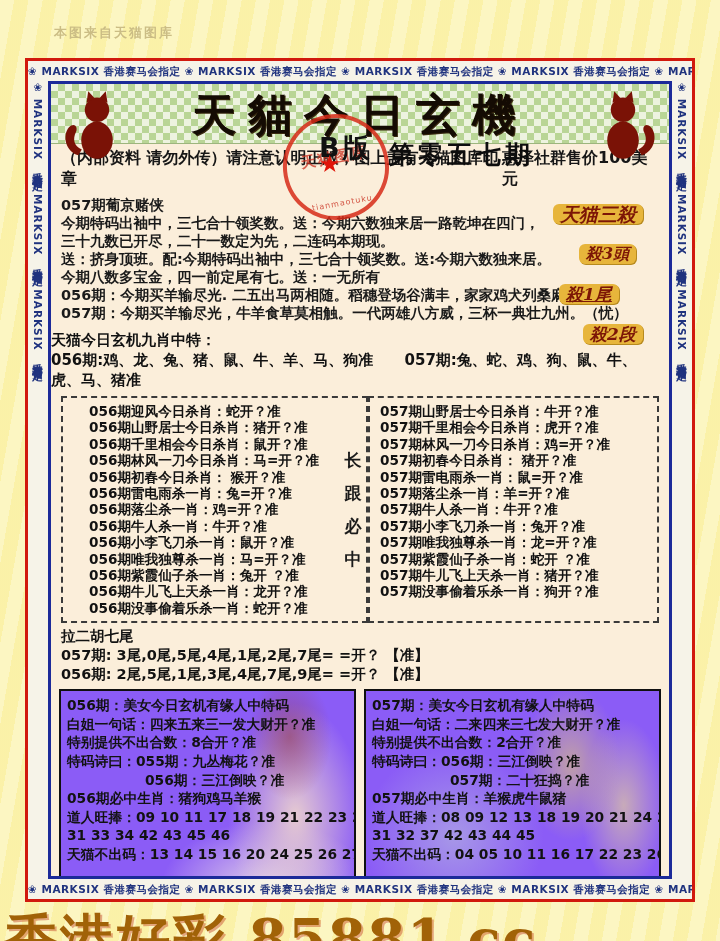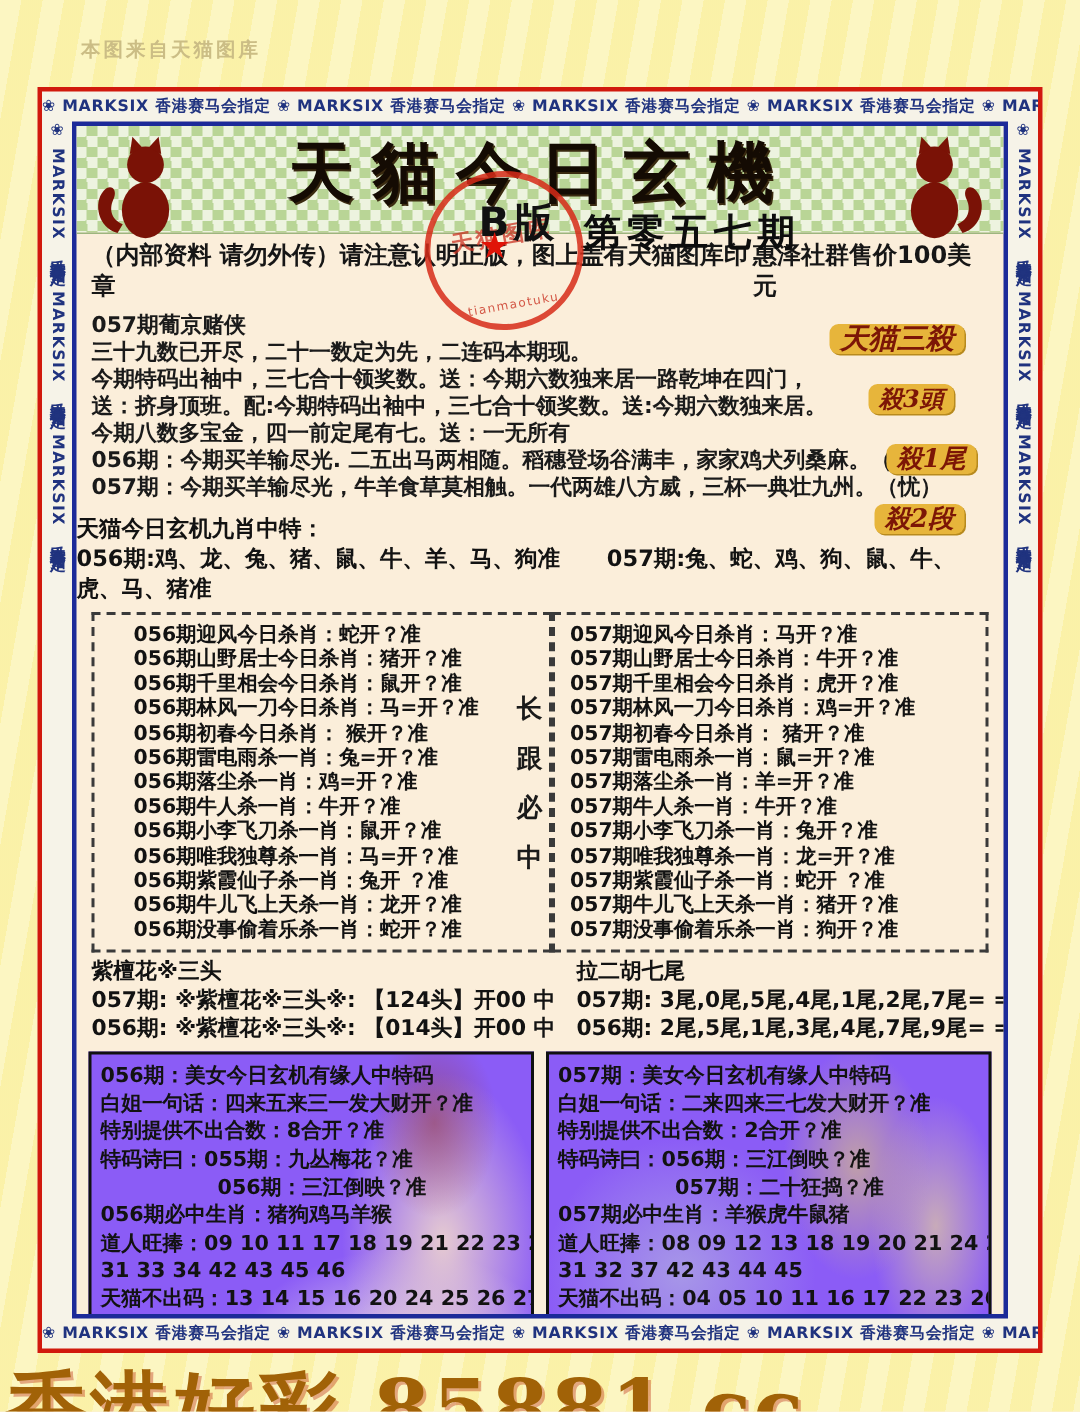--- a/index.html
+++ b/index.html
@@ -29,21 +29,21 @@
   .band-v { top:20px; bottom:20px; width:20px; font-size:10.5px;
     writing-mode:vertical-rl; text-orientation:mixed; line-height:20px; letter-spacing:1px;}
   .band-left { left:0; }
   .band-right { right:0; }
   .inner {
     position:absolute; left:20px; top:20px; right:20px; bottom:20px;
     border:3px solid #1c2a99; background:#fbeeda; overflow:hidden;
   }
   
   .masthead {
-    position:relative; height:72px;
+    position:relative; height:60px;
     background: repeating-conic-gradient(#b9d596 0% 25%, #edf3df 0% 50%) 0 0 / 14px 14px;
     border-bottom:1px solid #9db57e;
   }
   .main-title {
     position:absolute; left:70px; right:70px; top:2px;
     font-family:"DejaVu Serif", serif; font-weight:bold;
     font-size:44px; letter-spacing:12px; text-align:center; color:#140b03;
     text-shadow:1px 1px 0 #3a2a10; white-space:nowrap;
   }
   .cat { position:absolute; top:6px; width:62px; height:70px; }
@@ -76,21 +76,21 @@
   .poem { position:relative; padding:4px 10px 2px 10px; font-size:14.5px; font-weight:bold; line-height:18px; color:#1a1a1a;}
   .poem .line { white-space:nowrap; }
   .sha-chips { position:absolute; right:6px; top:12px; width:110px; display:flex; flex-direction:column; gap:20px; z-index:2;}
   .chip {
     align-self:flex-start; background:#e7b53b; border-radius:6px; padding:1px 7px;
     font-family:"DejaVu Serif", serif; font-style:italic; font-weight:900; color:#7c1606;
     box-shadow:1px 1px 0 #b78a1e; white-space:nowrap;
   }
   .chip-title { font-size:19px; margin-left:0; }
   .chip:nth-child(2){ margin-left:26px; font-size:16px;}
-  .chip:nth-child(3){ margin-left:38px; font-size:17px;}
+  .chip:nth-child(3){ margin-left:6px; font-size:17px;text-decoration:underline;}
   .chip:nth-child(4){ margin-left:30px; font-size:17px;}
   
   .nine { padding:6px 10px 2px 0; font-size:15px; font-weight:bold; line-height:20px;}
   .nine-row span { margin-right:26px; }
   
   .kill-wrap { display:flex; gap:0; margin:4px 10px 2px 10px; }
   .kill-box { flex:1; border:2px dashed #3a3a3a; padding:5px 0 5px 26px; display:flex; }
   .kill-lines { flex:1; font-size:13.6px; font-weight:bold; line-height:16.4px; white-space:nowrap;}
   .kill-vert { width:26px; display:flex; flex-direction:column; justify-content:center; gap:10px;
     align-items:center; font-size:17px; font-weight:900; color:#1a1a1a; }
@@ -171,22 +171,22 @@
       </div>
     </div>
 
     <div class="notice">
       <span>（内部资料 请勿外传）请注意认明正版，图上盖有天猫图库印章</span>
       <span>惠泽社群售价100美元</span>
     </div>
 
     <div class="poem">
       <div class="line">057期葡京赌侠</div>
+      <div class="line">今期特码出袖中，三七合十领奖数。送：今期六数独来居一路乾坤在四门，</div>
       <div class="line">三十九数已开尽，二十一数定为先，二连码本期现。</div>
-      <div class="line">今期特码出袖中，三七合十领奖数。送：今期六数独来居一路乾坤在四门，</div>
       <div class="line">送：挤身顶班。配:今期特码出袖中，三七合十领奖数。送:今期六数独来居。</div>
       <div class="line">今期八数多宝金，四一前定尾有七。送：一无所有</div>
       <div class="line">056期：今期买羊输尽光. 二五出马两相随。稻穗登场谷满丰，家家鸡犬列桑麻。（岳）</div>
       <div class="line">057期：今期买羊输尽光，牛羊食草莫相触。一代两雄八方威，三杯一典壮九州。（忧）</div>
       <div class="sha-chips">
         <span class="chip chip-title">天猫三殺</span>
         <span class="chip">殺3頭</span>
         <span class="chip">殺1尾</span>
         <span class="chip">殺2段</span>
       </div>
@@ -219,44 +219,38 @@
         </div>
         <div class="kill-vert">
           <span>长</span>
           <span>跟</span>
           <span>必</span>
           <span>中</span>
         </div>
       </div>
       <div class="kill-box right">
         <div class="kill-lines">
-          <div>057期迎风今日杀肖：马开？准</div>
           <div>057期山野居士今日杀肖：牛开？准</div>
           <div>057期千里相会今日杀肖：虎开？准</div>
           <div>057期林风一刀今日杀肖：鸡=开？准</div>
           <div>057期初春今日杀肖： 猪开？准</div>
           <div>057期雷电雨杀一肖：鼠=开？准</div>
           <div>057期落尘杀一肖：羊=开？准</div>
           <div>057期牛人杀一肖：牛开？准</div>
           <div>057期小李飞刀杀一肖：兔开？准</div>
           <div>057期唯我独尊杀一肖：龙=开？准</div>
           <div>057期紫霞仙子杀一肖：蛇开 ？准</div>
           <div>057期牛儿飞上天杀一肖：猪开？准</div>
           <div>057期没事偷着乐杀一肖：狗开？准</div>
         </div>
       </div>
     </div>
 
     <div class="ht-wrap">
       <div class="ht-col">
-        <div>紫檀花※三头</div>
-        <div>057期:  ※紫檀花※三头※:  【124头】开00 中</div>
-        <div>056期:  ※紫檀花※三头※:  【014头】开00 中</div>
-      </div>
-      <div class="ht-col">
         <div>拉二胡七尾</div>
         <div>057期:  3尾,0尾,5尾,4尾,1尾,2尾,7尾= =开？ 【准】</div>
         <div>056期:  2尾,5尾,1尾,3尾,4尾,7尾,9尾= =开？ 【准】</div>
       </div>
     </div>
 
     <div class="photo-wrap">
       <div class="pbox">
         <div class="photo-art girl"></div>
         <div class="ptext">056期：美女今日玄机有缘人中特码</div>

